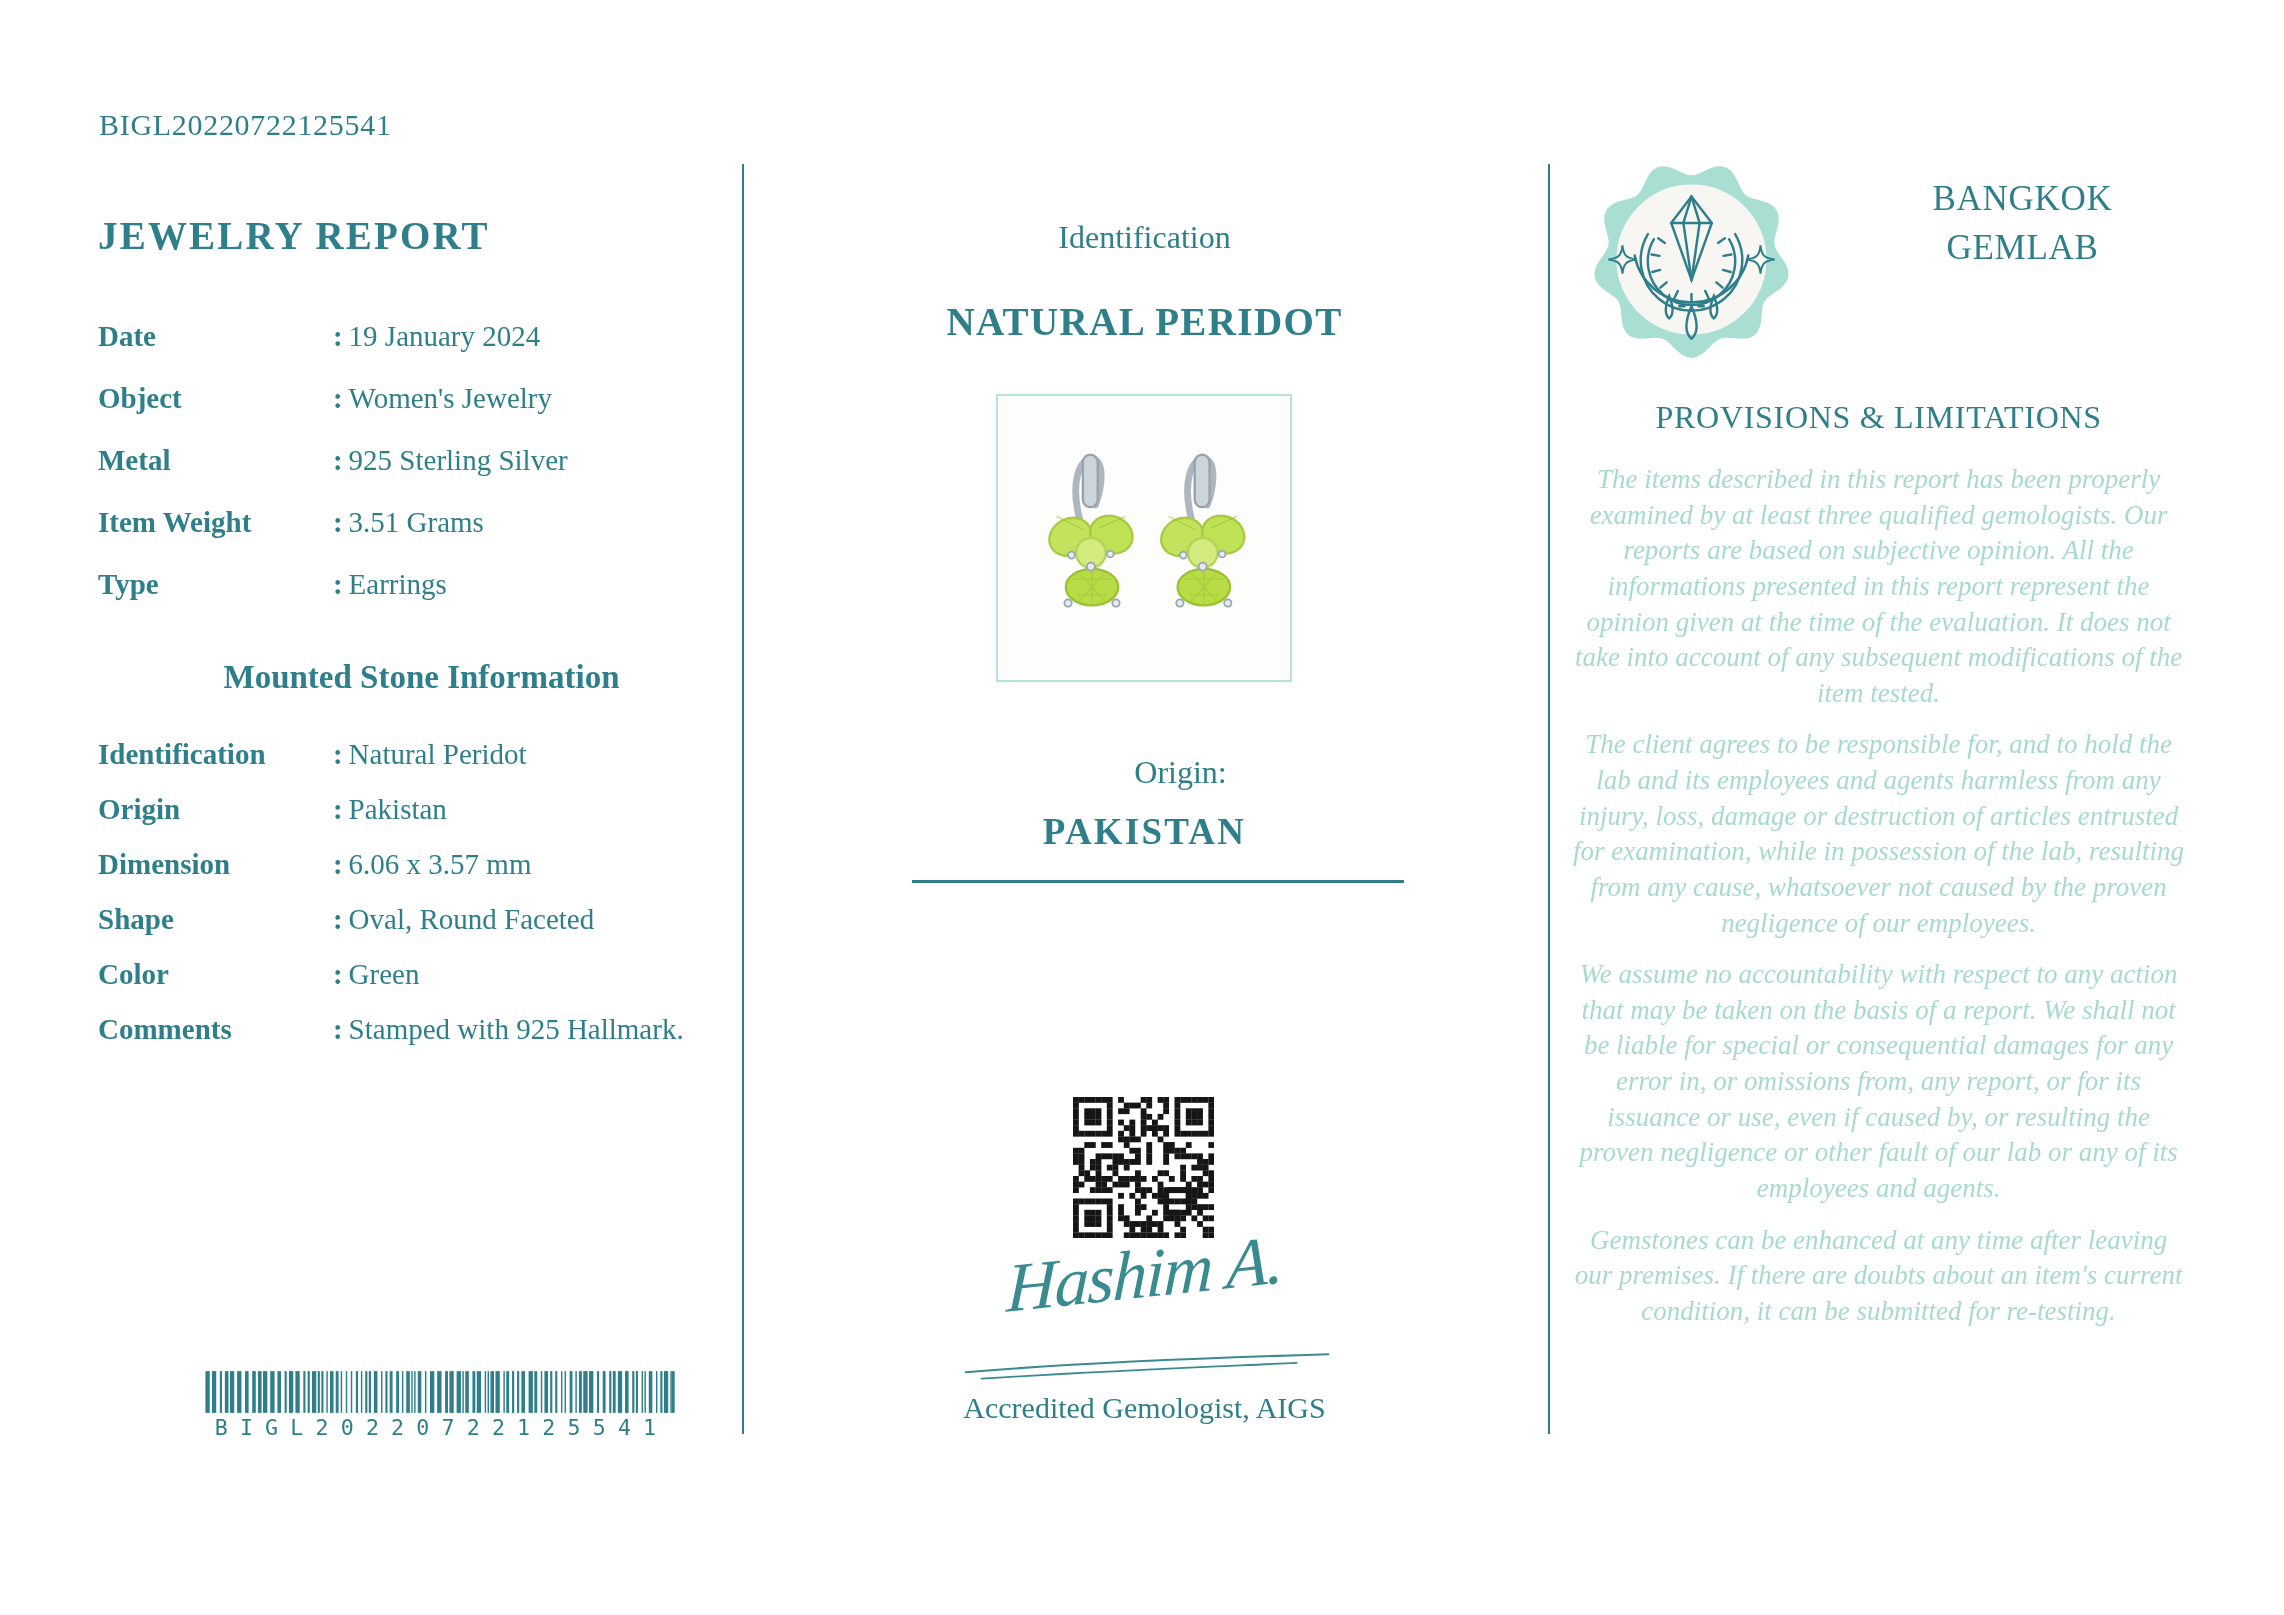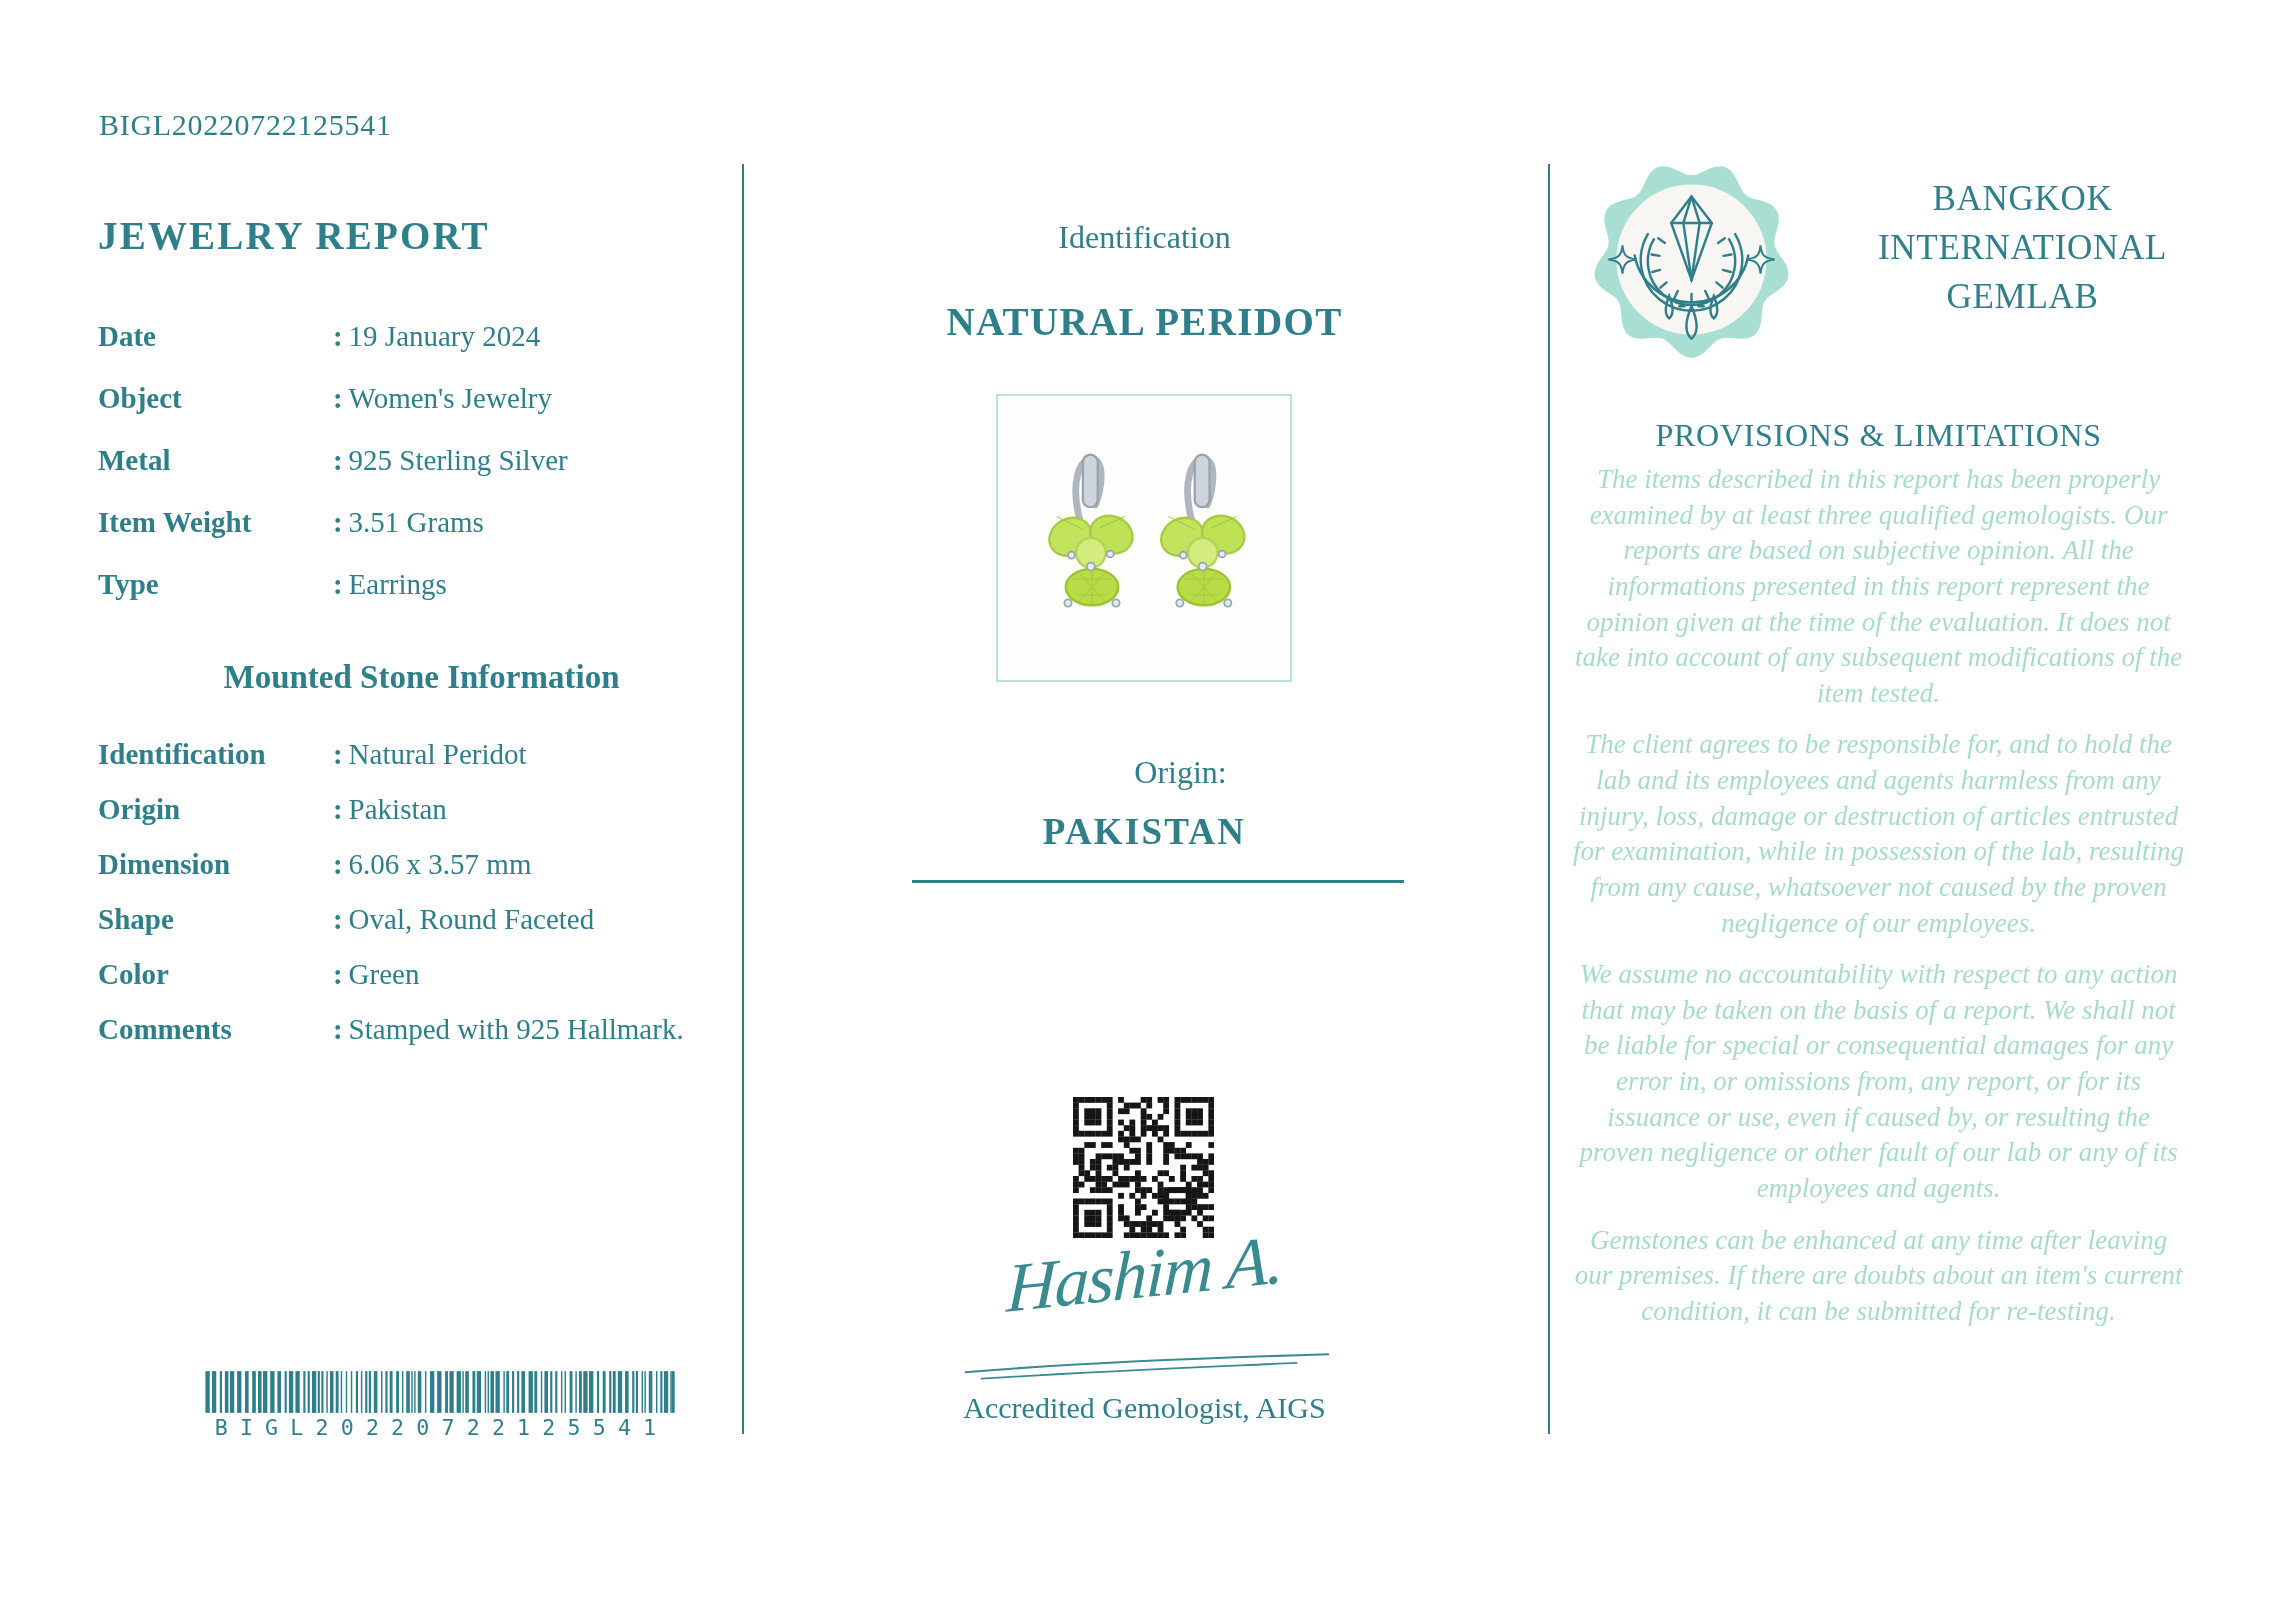--- a/index.html
+++ b/index.html
@@ -46,21 +46,21 @@
   .signature-text{display:inline-block;font-size:69px;font-style:italic;color:#3a8b90;
     transform:rotate(-6deg) skewX(-8deg);letter-spacing:-1.4px;line-height:1;}
   .sig-underline{position:absolute;left:216px;top:112px;}
   .accred{position:absolute;top:1391px;width:100%;font-size:30px;}
 
   
   .col-right{position:absolute;left:1548px;top:0;width:736px;}
   .logo{position:absolute;left:42px;top:158px;width:203px;height:203px;}
   .lab-name{position:absolute;left:273px;top:174px;width:403px;text-align:center;
     font-size:35px;line-height:49px;letter-spacing:0.7px;}
-  .prov-title{position:absolute;left:7.2px;top:417px;width:647px;text-align:center;font-size:32px;letter-spacing:0.7px;}
+  .prov-title{position:absolute;left:7.2px;top:399px;width:647px;text-align:center;font-size:32px;letter-spacing:0.7px;}
   .prov-paras{position:absolute;left:21.6px;top:462px;width:618px;display:flex;flex-direction:column;gap:16px;justify-content:center;}
   .prov-paras p{margin:0;font-size:27px;line-height:1.32;font-style:italic;color:var(--pale);text-align:center;}
 </style>
 </head>
 <body>
 
 <div class="page">
 
   <div class="report-number">BIGL20220722125541</div>
   <div class="vline" id="vline1"></div>
@@ -628,21 +628,20 @@
         <line x1="107" y1="146" x2="112" y2="146"></line>
       </g>
       <g stroke="#2f7f8b" stroke-width="2" fill="none">
         <path d="M32,86 C33,96 36,99 46,100 C36,101 33,104 32,114 C31,104 28,101 18,100 C28,99 31,96 32,86 Z"></path>
         <path d="M168,86 C169,96 172,99 182,100 C172,101 169,104 168,114 C167,104 164,101 154,100 C164,99 167,96 168,86 Z"></path>
       </g>
     </svg>
 
     <div class="lab-name">
       <div>BANGKOK</div>
-      <div>INTERNATIONAL</div>
       <div>GEMLAB</div>
     </div>
 
     <div class="prov-title">PROVISIONS &amp; LIMITATIONS</div>
 
     <div class="prov-paras">
       <p>The items described in this report has been properly examined by at least three qualified gemologists. Our reports are based on subjective opinion. All the informations presented in this report represent the opinion given at the time of the evaluation. It does not take into account of any subsequent modifications of the item tested.</p>
       <p>The client agrees to be responsible for, and to hold the lab and its employees and agents harmless from any injury, loss, damage or destruction of articles entrusted for examination, while in possession of the lab, resulting from any cause, whatsoever not caused by the proven negligence of our employees.</p>
       <p>We assume no accountability with respect to any action that may be taken on the basis of a report. We shall not be liable for special or consequential damages for any error in, or omissions from, any report, or for its issuance or use, even if caused by, or resulting the proven negligence or other fault of our lab or any of its employees and agents.</p>
       <p>Gemstones can be enhanced at any time after leaving our premises. If there are doubts about an item's current condition, it can be submitted for re-testing.</p>

